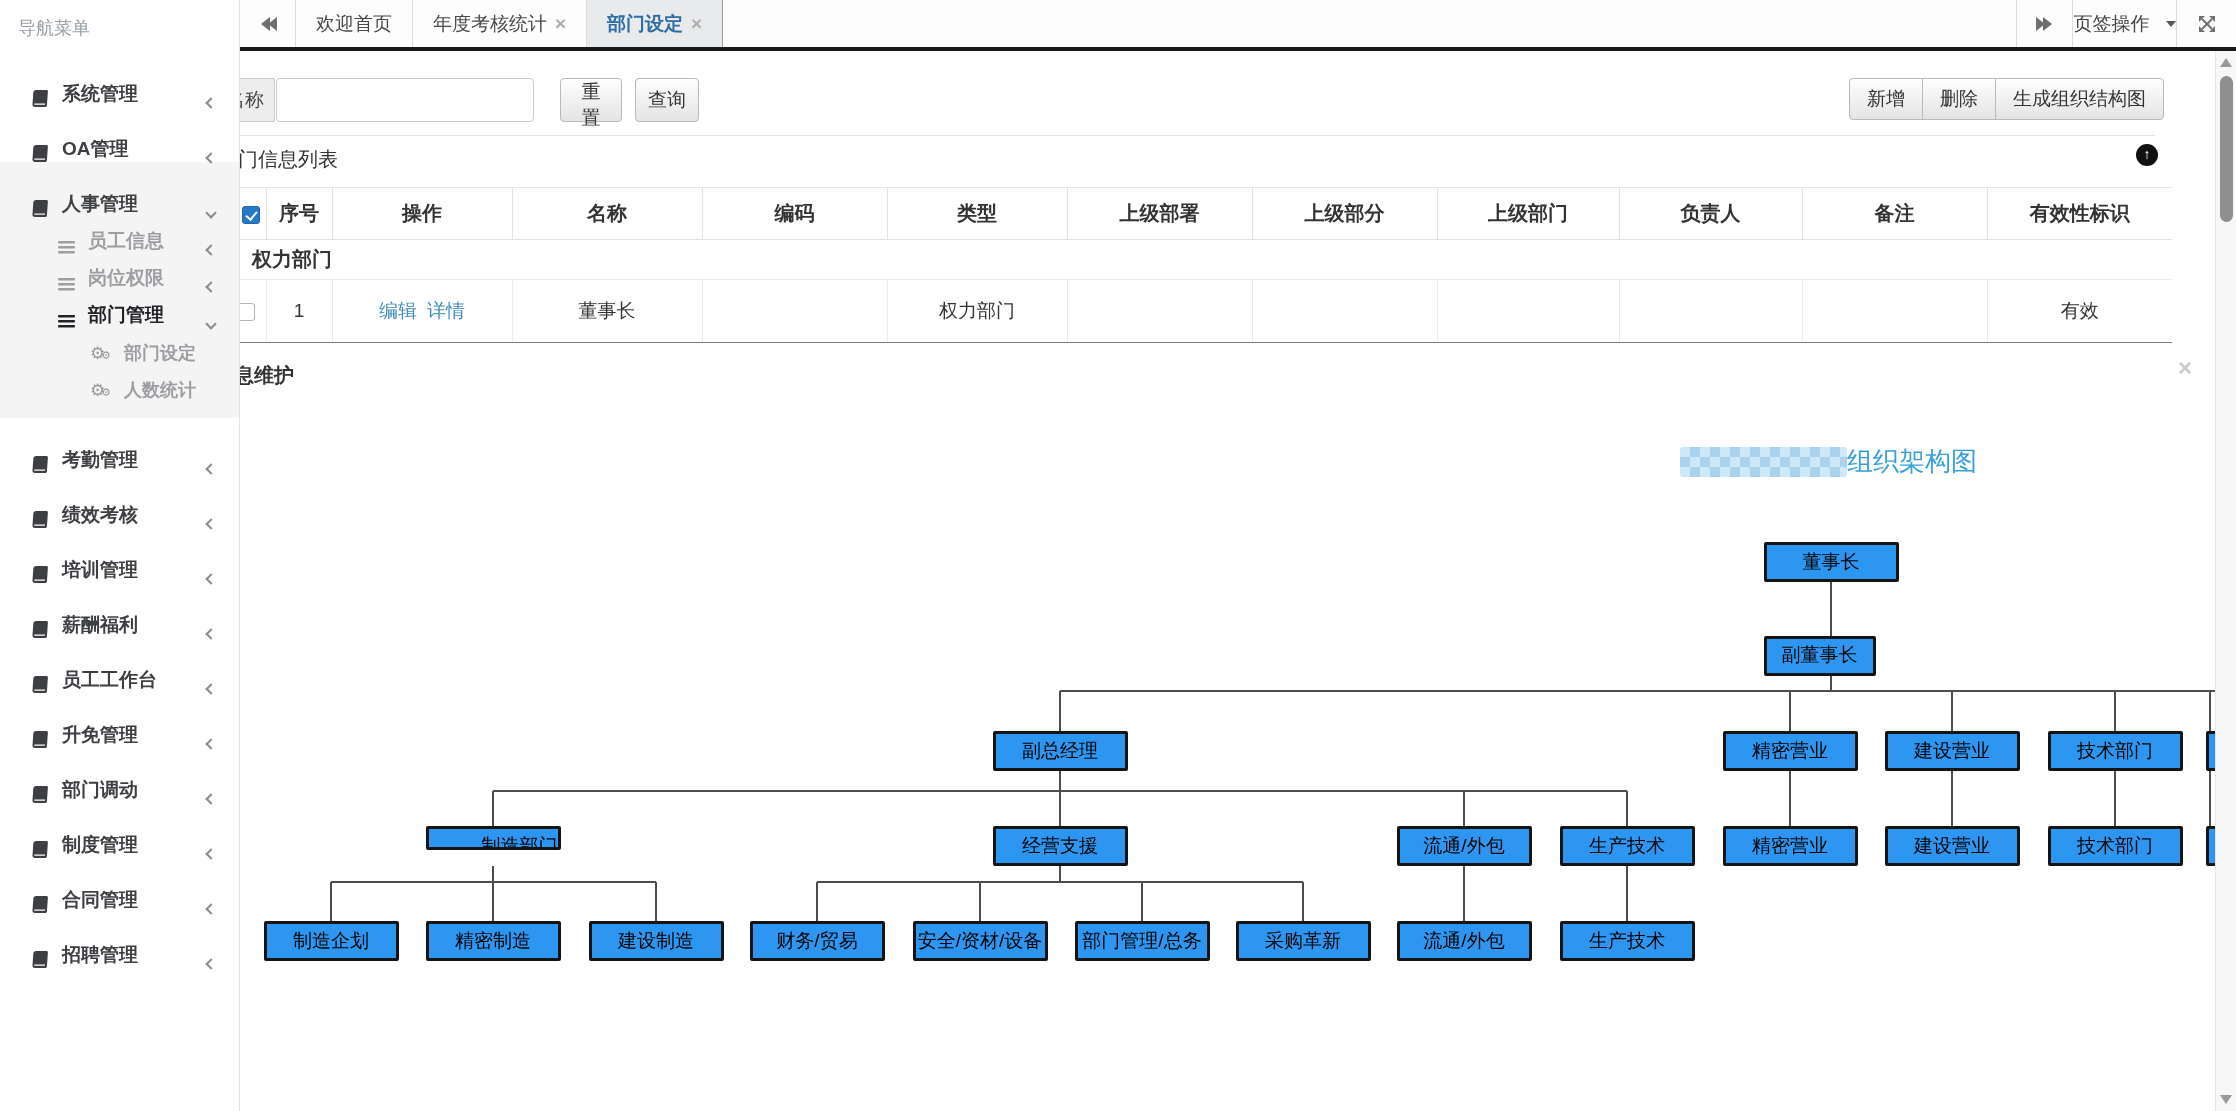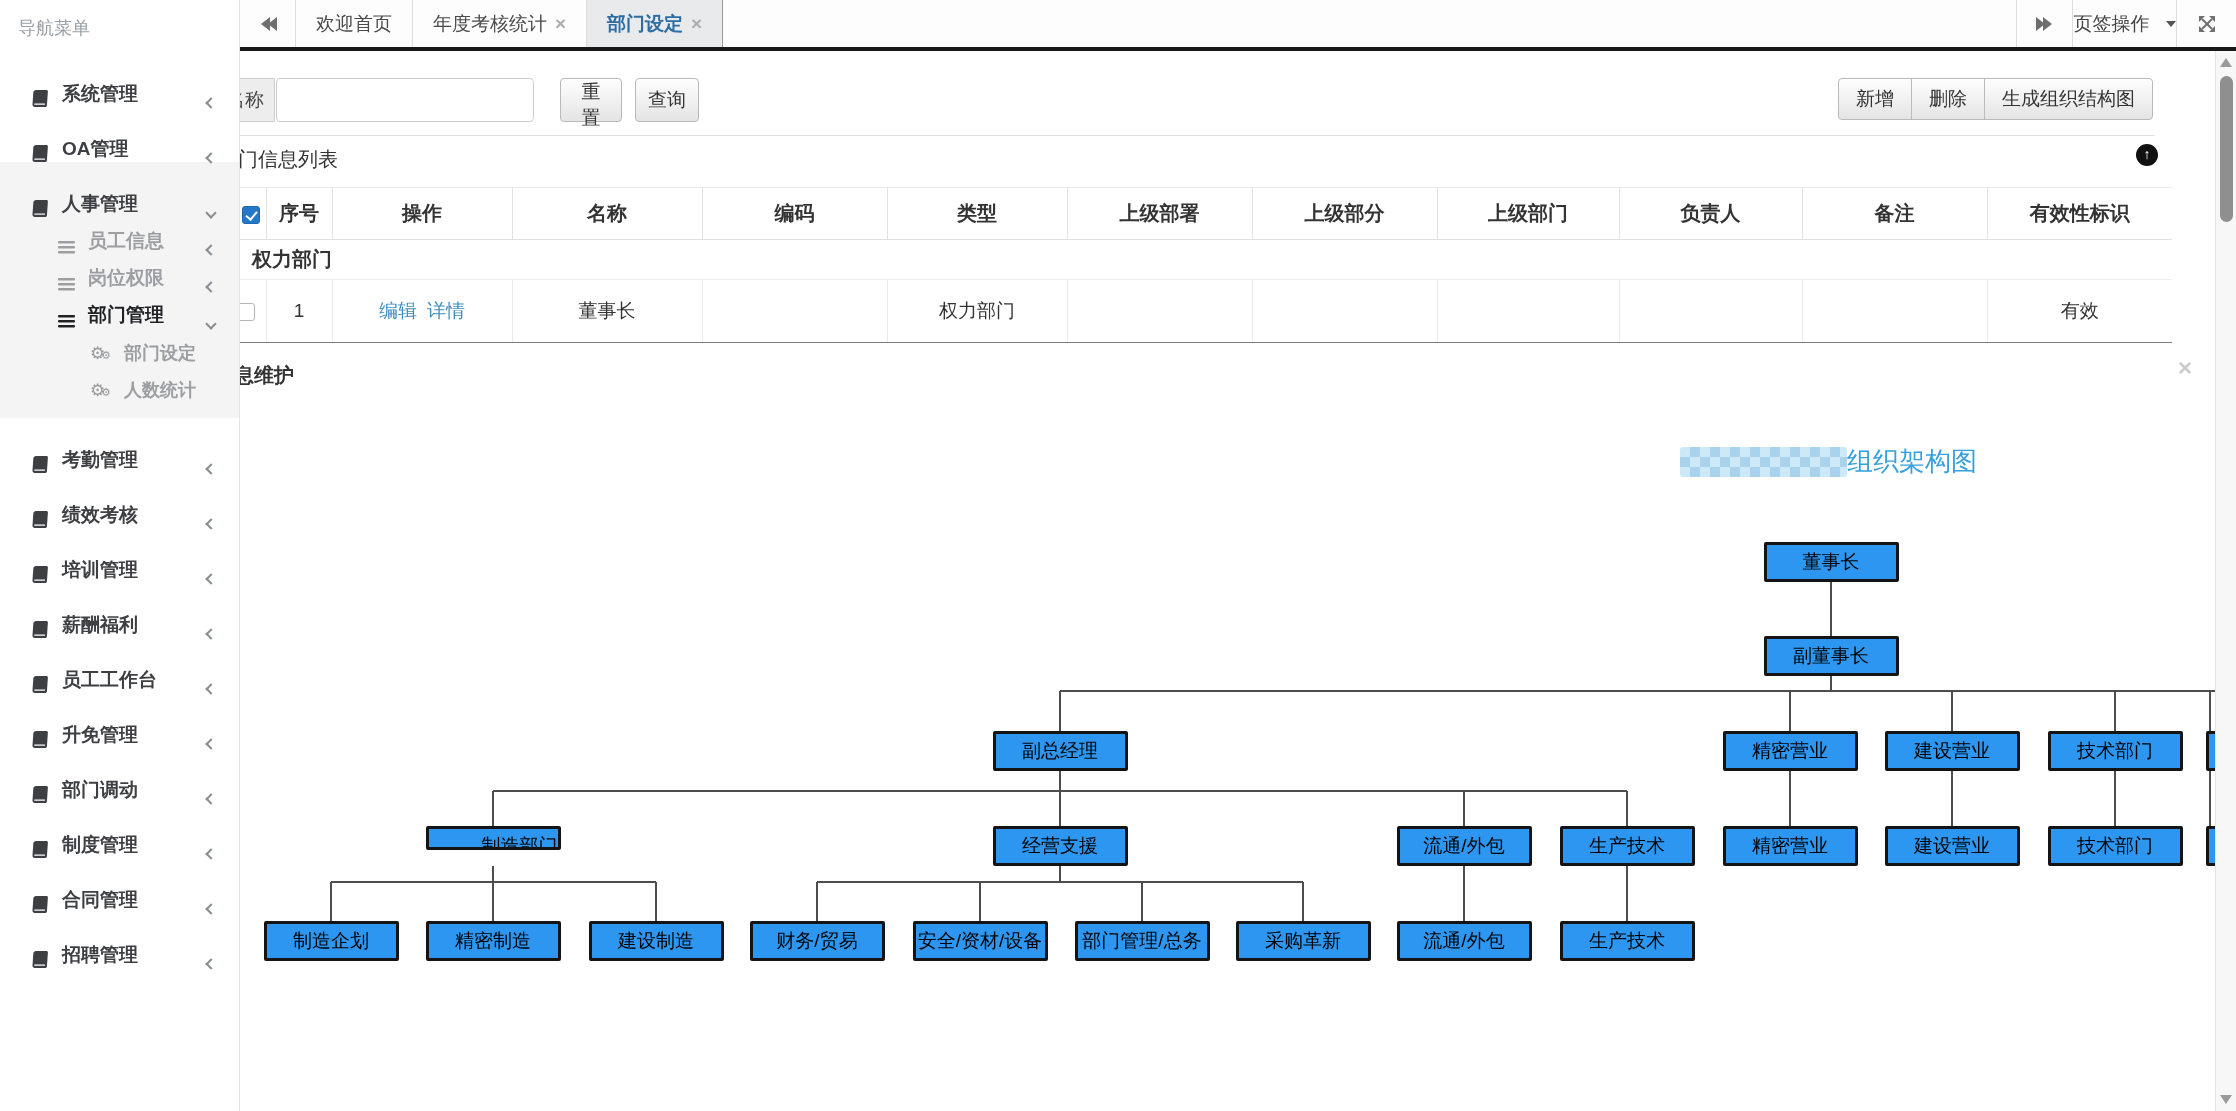--- a/index.html
+++ b/index.html
@@ -56,21 +56,21 @@
     padding-right:10px; color:#444; }
   .search-input { position:absolute; left:36px; top:27px; width:258px; height:44px;
     border:1px solid #ccc; border-radius:4px; font-size:19px; padding:0 10px; outline:none; }
   .btn { background:linear-gradient(#fefefe,#e4e4e4); border:1px solid #b9b9b9; border-radius:4px;
     color:#333; font-size:19px; height:44px; padding:0 12px; cursor:pointer;
     font-family:inherit; }
   .btn.reset { position:absolute; left:320px; top:27px; width:62px; }
   .btn.query { position:absolute; left:395px; top:27px; width:64px; }
   .btn-group { position:absolute; left:1598px; top:27px; display:flex; }
   .btn-group .btn { height:42px; border-radius:0; margin-left:-1px; padding:0 17px; }
-  .btn-group .btn:first-child { border-radius:4px 0 0 4px; margin-left:0; }
+  .btn-group .btn:first-child { border-radius:4px 0 0 4px; margin-left:11px; }
   .btn-group .btn:last-child  { border-radius:0 4px 4px 0; }
 
   .panel-divider { position:absolute; left:0; top:84px; width:1915px; border-top:1px solid #e2e2e2; }
   .list-title { position:absolute; left:-22px; top:95px; font-size:20px; color:#333; }
   .collapse-btn { position:absolute; left:1896px; top:93px; width:22px; height:22px; background:#111;
     border-radius:50%; color:#fff; text-align:center; line-height:21px; font-size:14px;
     font-weight:bold; cursor:pointer; }
 
   .table-wrap { position:absolute; left:0; top:136px; width:1932px; }
   table.dept { border-collapse:collapse; table-layout:fixed; width:1932px; }
@@ -450,21 +450,21 @@
         <div class="orgline" style="left: 415px; top: 831px; width: 2px; height: 39px;"></div>
         <div class="orgline" style="left: 819px; top: 815px; width: 2px; height: 16px;"></div>
         <div class="orgline" style="left: 577px; top: 830px; width: 486px; height: 2px;"></div>
         <div class="orgline" style="left: 576px; top: 831px; width: 2px; height: 39px;"></div>
         <div class="orgline" style="left: 739px; top: 831px; width: 2px; height: 39px;"></div>
         <div class="orgline" style="left: 901px; top: 831px; width: 2px; height: 39px;"></div>
         <div class="orgline" style="left: 1062px; top: 831px; width: 2px; height: 39px;"></div>
         <div class="orgline" style="left: 1223px; top: 815px; width: 2px; height: 55px;"></div>
         <div class="orgline" style="left: 1386px; top: 815px; width: 2px; height: 55px;"></div>
         <div class="orgbox" style="left: 1523.5px; top: 491px; width: 135px; height: 40px;">董事长</div>
-        <div class="orgbox" style="left: 1523.5px; top: 585px; width: 135px; height: 40px;">副董事长</div>
+        <div class="orgbox" style="left: 1523.5px; top: 585px; width: 112px; height: 40px; font-family: Liberation Mono, monospace;">副董事长</div>
         <div class="orgbox" style="left: 752.5px; top: 680px; width: 135px; height: 40px;">副总经理</div>
         <div class="orgbox" style="left: 1482.5px; top: 680px; width: 135px; height: 40px;">精密营业</div>
         <div class="orgbox" style="left: 1644.5px; top: 680px; width: 135px; height: 40px;">建设营业</div>
         <div class="orgbox" style="left: 1807.5px; top: 680px; width: 135px; height: 40px;">技术部门</div>
         <div class="orgbox" style="left: 1965.5px; top: 680px; width: 135px; height: 40px;"></div>
         <div class="orgbox" style="left: 185.5px; top: 775px; width: 135px; height: 24px; text-align: right;">制造部门</div>
         <div class="orgbox" style="left: 752.5px; top: 775px; width: 135px; height: 40px;">经营支援</div>
         <div class="orgbox" style="left: 1156.5px; top: 775px; width: 135px; height: 40px;">流通/外包</div>
         <div class="orgbox" style="left: 1319.5px; top: 775px; width: 135px; height: 40px;">生产技术</div>
         <div class="orgbox" style="left: 1482.5px; top: 775px; width: 135px; height: 40px;">精密营业</div>

